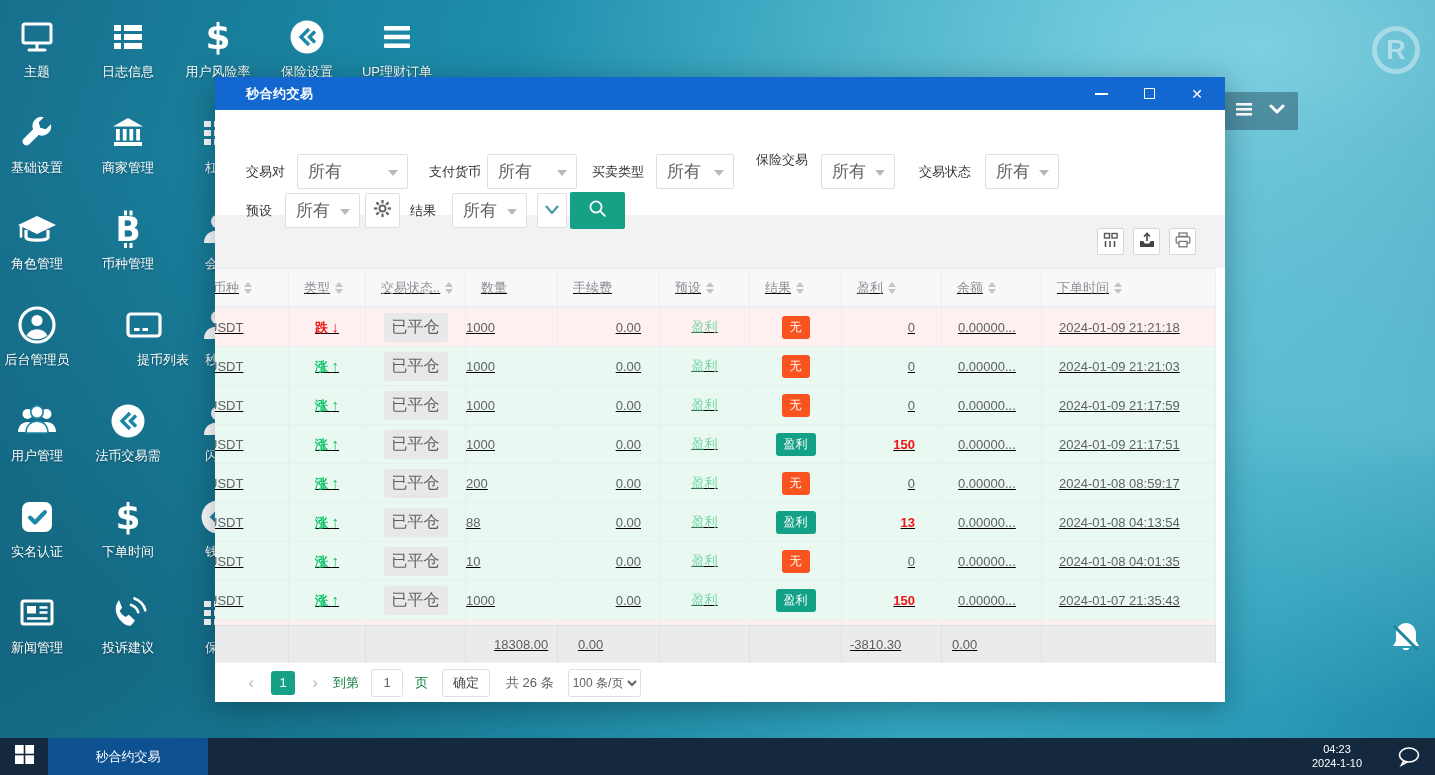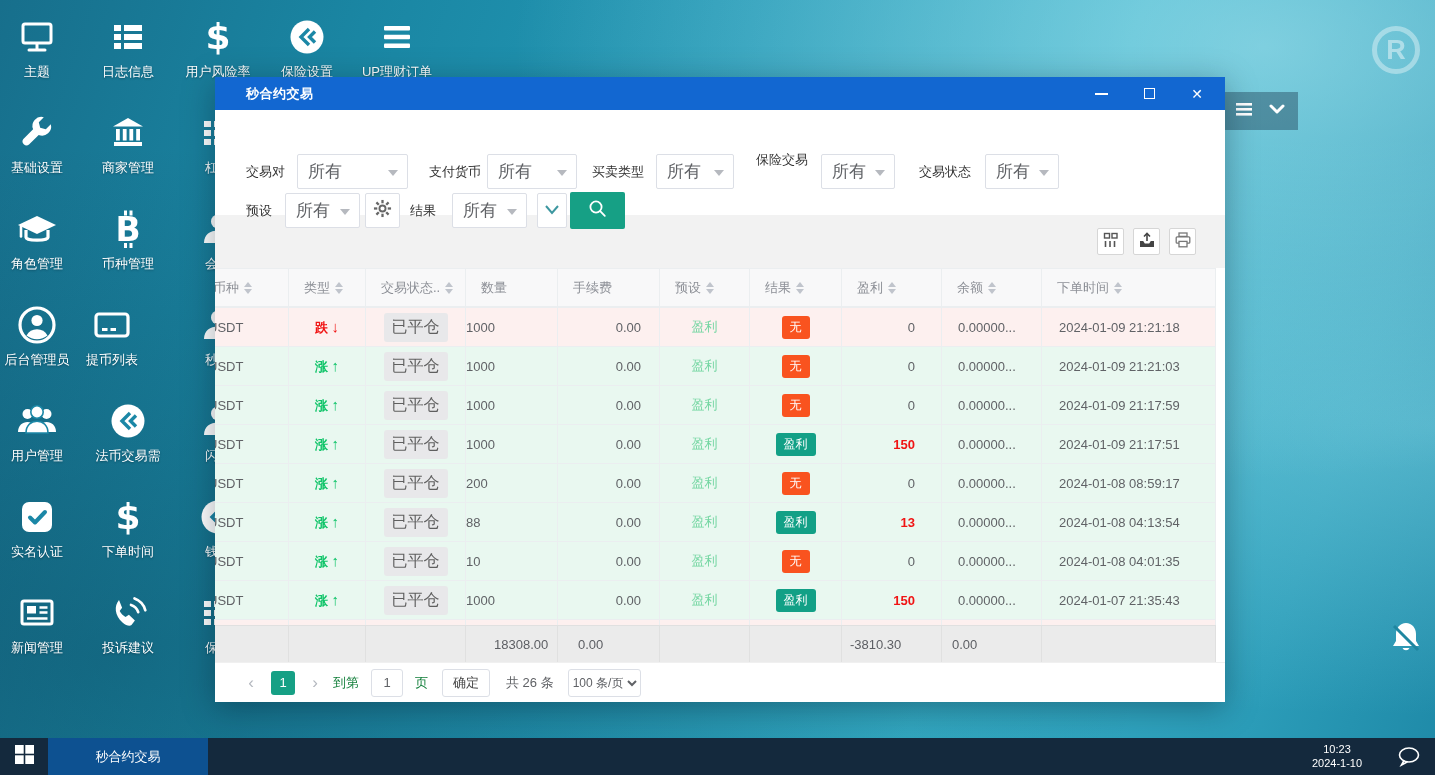--- a/index.html
+++ b/index.html
@@ -51,21 +51,21 @@
     align-items:center; justify-content:center; cursor:pointer; }
 
   
   .tbar { height:53px; background:#f2f2f2; display:flex; align-items:center; justify-content:flex-end;
     padding-right:29px; gap:9px; flex:0 0 53px; }
   .tbtn { width:27px; height:27px; background:#fff; border:1px solid #d6d6d6; border-radius:2px;
     display:flex; align-items:center; justify-content:center; cursor:pointer; }
 
   
   .tablewrap { overflow:hidden; width:1010px; }
-  table.grid { border-collapse:collapse; table-layout:fixed; width:1018px; margin-left:-18px; }
+  table.grid { border-collapse:collapse; table-layout:fixed; width:1018px; margin-left:-18px;text-decoration:underline; }
   table.grid th, table.grid td { border:1px solid #ebeef0; font-weight:normal; overflow:hidden; white-space:nowrap; }
   table.grid th { height:38px; background:#f8f8f9; color:#8c8f96; font-size:13px; text-align:left; padding-left:15px; }
   table.grid td { height:39px; font-size:13px; color:#606266; }
   .bodyclip { height:318px; overflow:hidden; }
   .sort { display:inline-block; vertical-align:middle; margin-left:5px; }
   .sort i { display:block; width:0; height:0; border-left:4px solid transparent; border-right:4px solid transparent; }
   .sort .up { border-bottom:5px solid #c0c4cc; margin-bottom:2px; }
   .sort .dn { border-top:5px solid #c0c4cc; }
 
   tr.tint-down td { background:#fdf0ef; }
@@ -251,21 +251,21 @@
       <div class="dicon" style="left: -8px; top: 302px;">
         <div class="glyph">
           <svg width="42" height="42" viewBox="0 0 42 42">
             <circle cx="21" cy="21" r="17" fill="none" stroke="#fff" stroke-width="3.2"></circle>
             <circle cx="21" cy="16.5" r="5.6" fill="#fff"></circle>
             <path d="M10.5 31.5a12 12 0 0 1 21 0 17 17 0 0 1-21 0z" fill="#fff"></path>
           </svg>
         </div>
         <div class="dlabel">后台管理员</div>
       </div>
-      <div class="dicon" style="left: 67px; top: 302px;">
+      <div class="dicon" style="left: 99px; top: 302px; text-align: right;">
         <div class="glyph">
           <svg width="42" height="40" viewBox="0 0 42 40">
             <rect x="5" y="9" width="32" height="22" rx="3" fill="none" stroke="#fff" stroke-width="3.2"></rect>
             <path d="M11 24.5h5.5M19.5 24.5h5.5" stroke="#fff" stroke-width="3"></path>
           </svg>
         </div>
         <div class="dlabel">提币列表</div>
       </div>
       <div class="dicon" style="left: 173px; top: 302px;">
         <div class="glyph">
@@ -712,21 +712,21 @@
         <svg width="19" height="19" viewBox="0 0 19 19">
           <rect x="0" y="0" width="8.7" height="8.7" fill="#fff"></rect>
             <rect x="10.3" y="0" width="8.7" height="8.7" fill="#fff"></rect>
           <rect x="0" y="10.3" width="8.7" height="8.7" fill="#fff"></rect>
             <rect x="10.3" y="10.3" width="8.7" height="8.7" fill="#fff"></rect>
         </svg>
       </span>
     </div>
     <div class="task-active">秒合约交易</div>
     <div class="clock">
-      <div>10:23</div>
+      <div>04:23</div>
       <div>2024-1-10</div>
     </div>
     <div class="chat">
       <svg width="24" height="21" viewBox="0 0 24 21">
         <ellipse cx="12" cy="9" rx="9.5" ry="7" fill="none" stroke="#fff" stroke-width="1.6"></ellipse>
         <path d="M7 14.5L4.5 19l6-3.3" fill="none" stroke="#fff" stroke-width="1.6"></path>
       </svg>
     </div>
   </div>
 </div>

